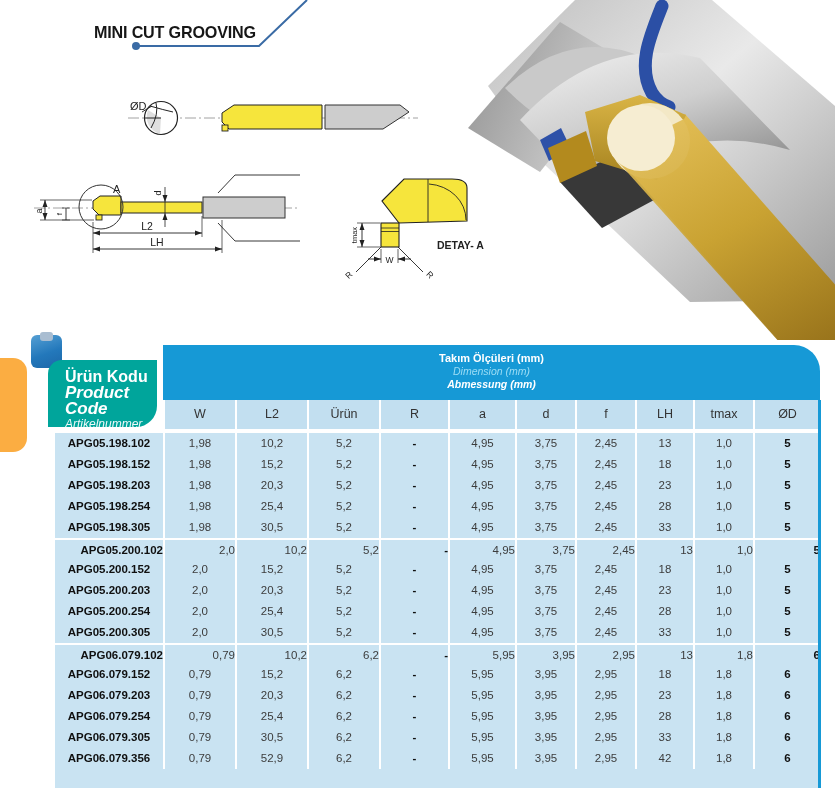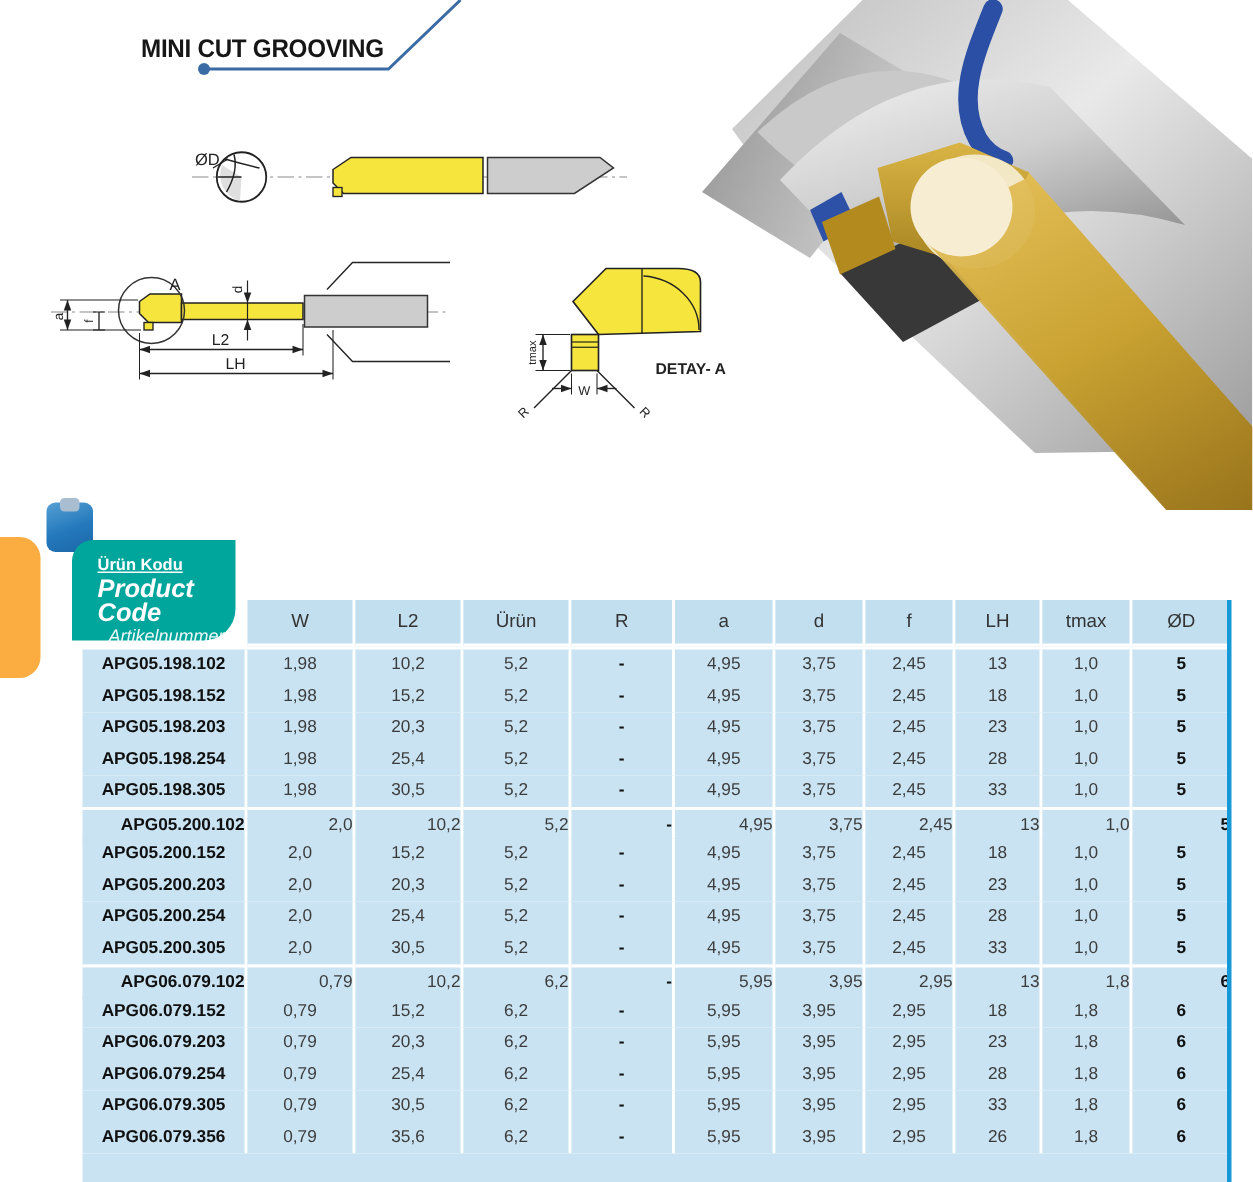--- a/index.html
+++ b/index.html
@@ -21,23 +21,23 @@
   .band-blue{position:absolute;left:115px;top:0;width:657px;height:55px;
              background:var(--c-headerBlue);border-radius:0 26px 0 0;z-index:2;
              text-align:center;color:#fff;padding-top:6px;box-sizing:border-box;}
   .band-blue .tr{font-size:11px;font-weight:bold;line-height:14px;}
   .band-blue .en{font-size:10.5px;font-style:italic;color:#9BDCF4;line-height:13px;}
   .band-blue .de{font-size:10.5px;font-style:italic;font-weight:600;line-height:13px;}
   .teal-block{position:absolute;left:0;top:15px;width:112px;height:70px;background:var(--c-teal);
               border-right:3px solid #fff;border-bottom:3px solid #fff;
               border-radius:14px 0 24px 0;z-index:3;color:#fff;
               padding:9px 0 0 17px;box-sizing:border-box;}
-  .teal-block .l1{font-size:11px;font-weight:bold;line-height:16px;text-decoration:underline;}
+  .teal-block .l1{font-size:16px;font-weight:bold;line-height:16px;}
   .teal-block .l2{font-size:17px;font-weight:bold;font-style:italic;line-height:16px;}
-  .teal-block .l3{font-size:12px;font-style:italic;line-height:15px;color:rgba(255,255,255,.93);text-align:center;}
+  .teal-block .l3{font-size:12px;font-style:italic;line-height:15px;color:rgba(255,255,255,.93);}
   .pin{position:absolute;left:-17px;top:-13px;width:31px;height:36px;z-index:1;}
   .pin .body{position:absolute;left:0;top:3px;width:31px;height:33px;border-radius:6px;
              background:linear-gradient(160deg,#56A0D4 0%,#2378BB 55%,#1C67A8 100%);}
   .pin .cap{position:absolute;left:9px;top:0;width:13px;height:9px;border-radius:3px;background:#A9BDD1;}
   .orange-tab{position:absolute;left:-48px;top:13px;width:27px;height:94px;background:var(--c-orange);
               border-radius:0 14px 14px 0;z-index:0;}
 
   .hrow{position:absolute;left:117px;top:55px;width:655px;height:31px;display:grid;
         grid-template-columns:72px 72px 72px 69px 67px 60px 60px 58px 60px 65px;z-index:1;}
   .hcell{background:var(--c-tableHeaderBlue);border-right:2px solid #fff;border-bottom:2px solid #fff;
@@ -205,20 +205,25 @@
     </g>
   </svg>
 
   <div class="table-area">
     <div class="orange-tab"></div>
     <div class="pin">
       <div class="body"></div>
         <div class="cap"></div>
     </div>
 
+    <div class="band-blue">
+      <div class="tr">Takım Ölçüleri (mm)</div>
+      <div class="en">Dimension (mm)</div>
+      <div class="de">Abmessung (mm)</div>
+    </div>
 
     <div class="teal-block">
       <div class="l1">Ürün Kodu</div>
       <div class="l2">Product Code</div>
       <div class="l3">Artikelnummer</div>
     </div>
 
     <div class="hrow">
         <div class="hcell">W</div>
         <div class="hcell">L2</div>
@@ -423,27 +428,27 @@
           <div class="cell">5,95</div>
           <div class="cell">3,95</div>
           <div class="cell">2,95</div>
           <div class="cell">33</div>
           <div class="cell">1,8</div>
           <div class="cell od">6</div>
         </div>
         <div class="trow">
           <div class="cell code">APG06.079.356</div>
           <div class="cell">0,79</div>
-          <div class="cell">35,6</div>
-          <div class="cell">6,2</div>
-          <div class="cell dash">-</div>
-          <div class="cell">5,95</div>
-          <div class="cell">3,95</div>
-          <div class="cell">2,95</div>
-          <div class="cell">26</div>
+          <div class="cell">52,9</div>
+          <div class="cell">6,2</div>
+          <div class="cell dash">-</div>
+          <div class="cell">5,95</div>
+          <div class="cell">3,95</div>
+          <div class="cell">2,95</div>
+          <div class="cell">42</div>
           <div class="cell">1,8</div>
           <div class="cell od">6</div>
         </div>
       </div>
     <div class="filler"></div>
     <div class="right-border"></div>
   </div>
 </div>
 
 </body></html>

